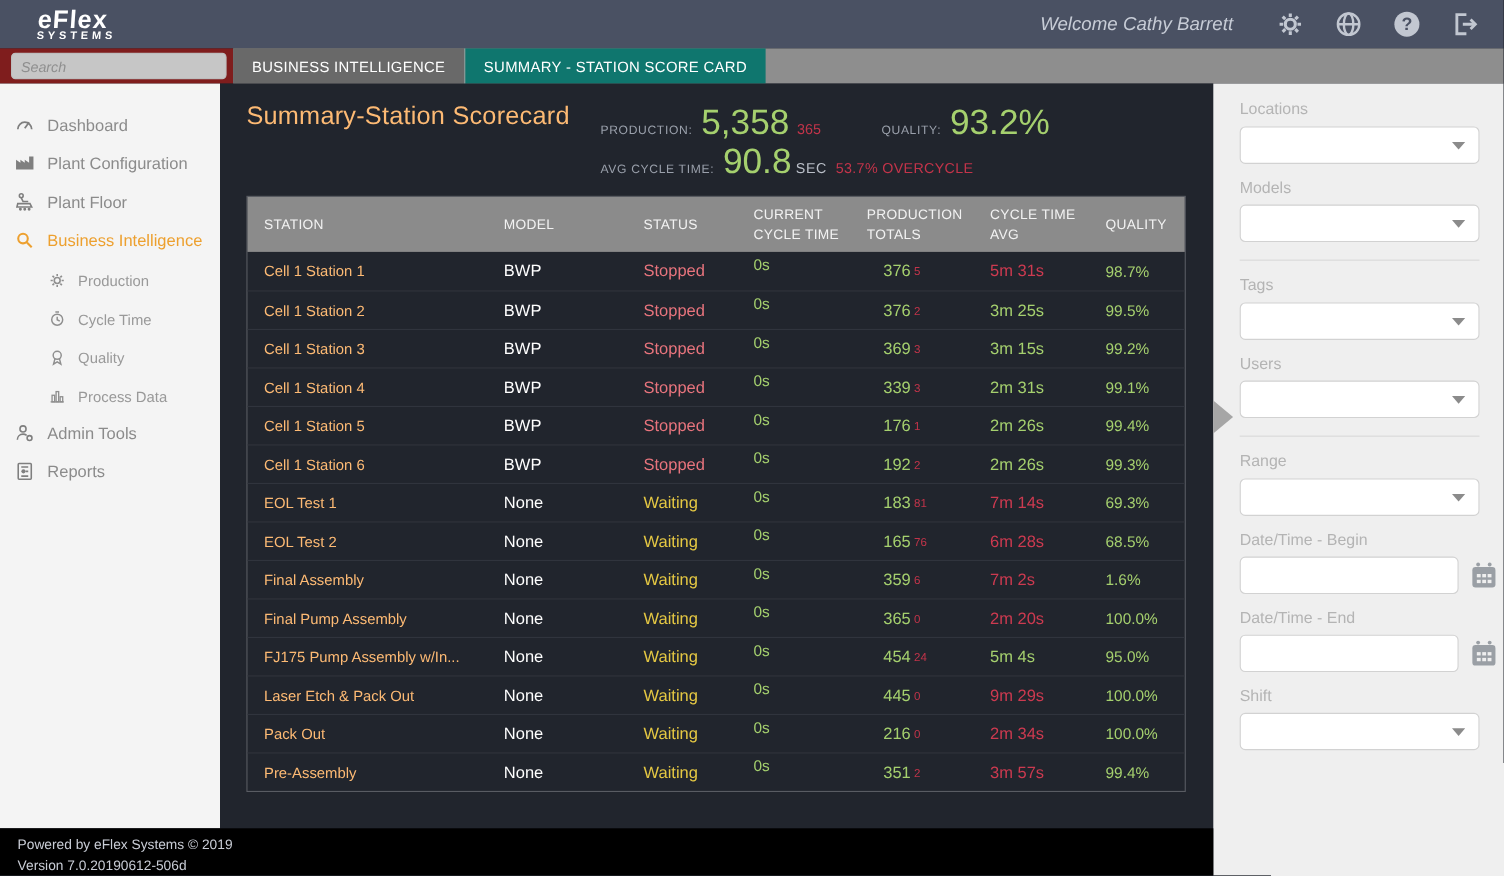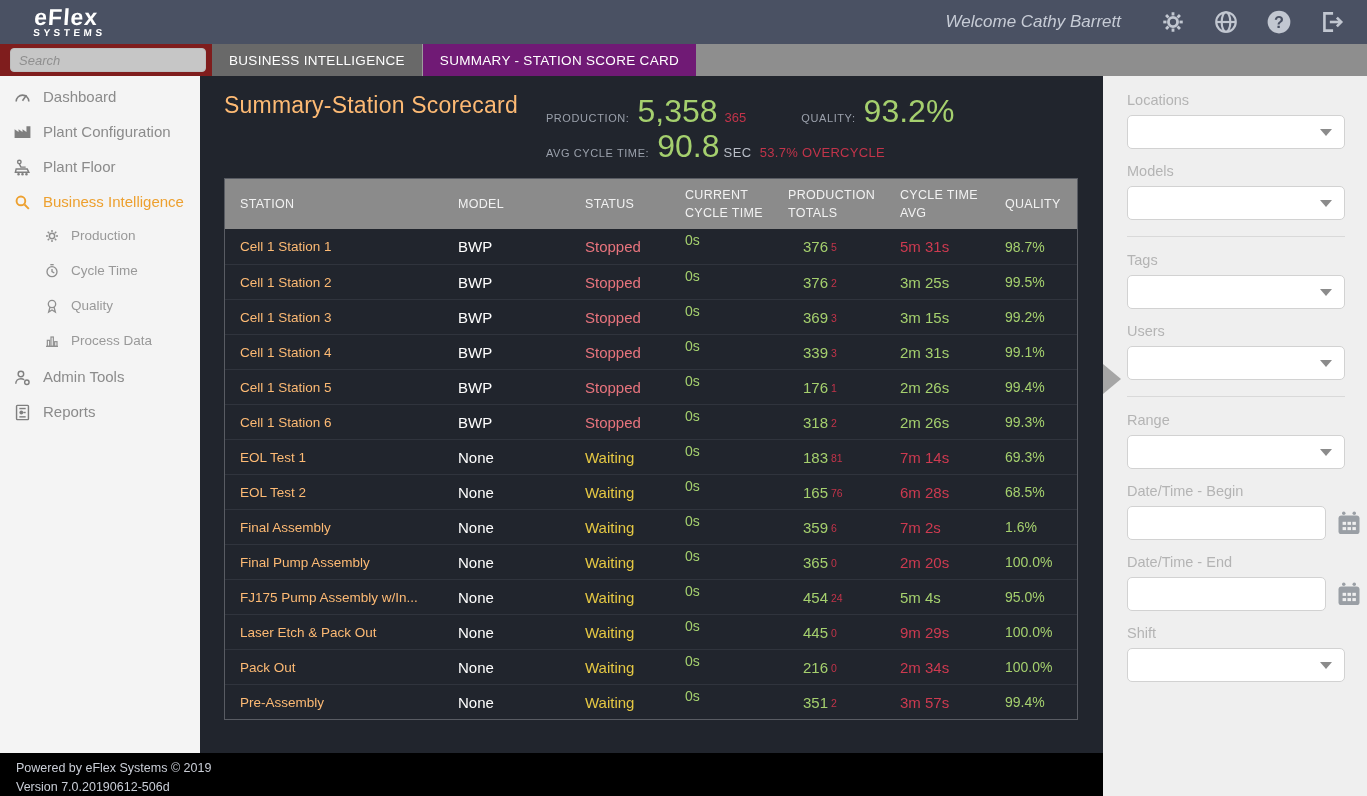--- a/index.html
+++ b/index.html
@@ -23,25 +23,25 @@
   .search-input { flex:1; height:24px; background:#c6c6c6; border:1px solid #bdbdbd; border-radius:4px;
                   font-style:italic; font-size:13px; color:#555; padding:0 8px; outline:none;
                   font-family:"Liberation Sans",sans-serif; }
   .search-input::placeholder { color:#8f8f8f; }
   .collapse-left { width:0; height:0; border-top:8px solid transparent; border-bottom:8px solid transparent;
                    border-right:11px solid #8e8e8e; margin-left:9px; cursor:pointer; }
   .tabbar { flex:1; height:32px; background:#8e8e8e; display:flex; }
   .tab { height:32px; display:flex; align-items:center; padding:0 17px; color:#fff; font-size:13.5px;
          letter-spacing:.3px; white-space:nowrap; cursor:pointer; }
   .tab.active { background:#696969; }
-  .tab.second { background:#701a75; border-left:1px solid #9d9d9d; }
+  .tab.second { background:#0f766e; border-left:1px solid #9d9d9d; }
 
   
   .sidenav { position:absolute; top:76px; left:0; width:200px; bottom:43px; background:#f4f4f4; padding-top:12px; }
-  .nav-item { display:flex; align-items:flex-start; gap:11px; height:35px; padding-left:13px; color:#8b8b8b;
+  .nav-item { display:flex; align-items:flex-end; gap:11px; height:35px; padding-left:13px; color:#8b8b8b;
               font-size:15px; cursor:pointer; }
   .nav-item .nicon { width:19px; height:19px; flex:none; color:#7f7f7f; }
   .nav-item.active { color:#eda02f; }
   .nav-item.active .nicon { color:#eda02f; }
   .nav-item.sub { padding-left:44px; font-size:13.5px; color:#999; }
   .nav-item.sub .nicon { width:16px; height:16px; color:#8f8f8f; }
 
   
   .main { position:absolute; top:76px; left:200px; width:903px; bottom:43px; background:#21252d; padding:0 24px; }
   .title-row { display:flex; align-items:flex-start; padding-top:16px; }
@@ -330,21 +330,21 @@
             <div class="c c-avg ct-green">2m 26s</div>
             <div class="c c-quality">99.4%</div>
           </div>
 
           <div class="trow">
             <div class="c c-station">Cell 1 Station 6</div>
             <div class="c c-model">BWP</div>
             <div class="c c-status st-red">Stopped</div>
             <div class="c c-current">0s</div>
             <div class="c c-prod">
-              <span class="pt-main">318</span><span class="pt-sub">2</span>
+              <span class="pt-main">192</span><span class="pt-sub">2</span>
             </div>
             <div class="c c-avg ct-green">2m 26s</div>
             <div class="c c-quality">99.3%</div>
           </div>
 
           <div class="trow">
             <div class="c c-station">EOL Test 1</div>
             <div class="c c-model">None</div>
             <div class="c c-status st-yellow">Waiting</div>
             <div class="c c-current">0s</div>

